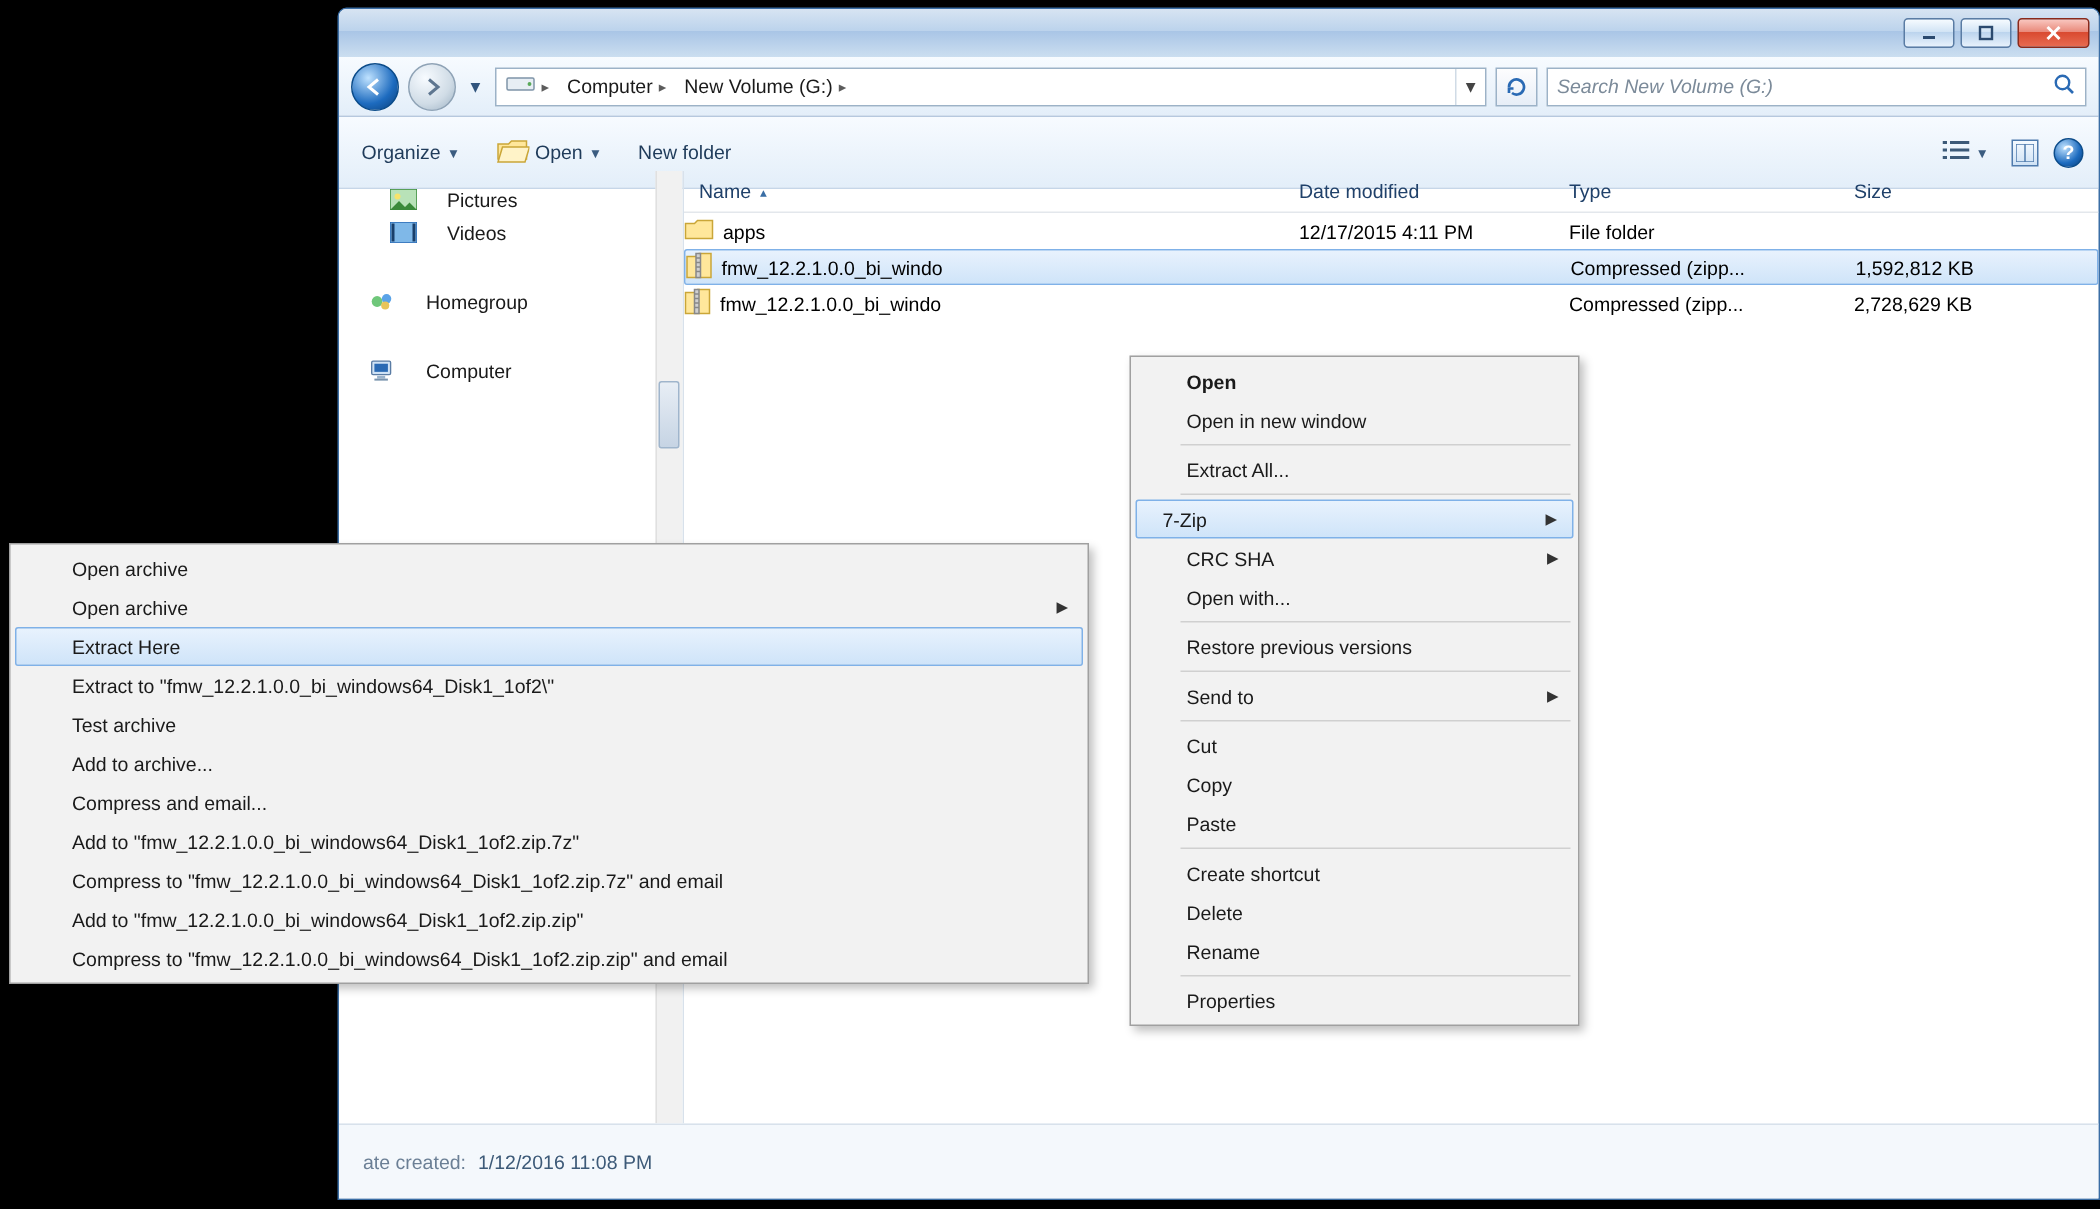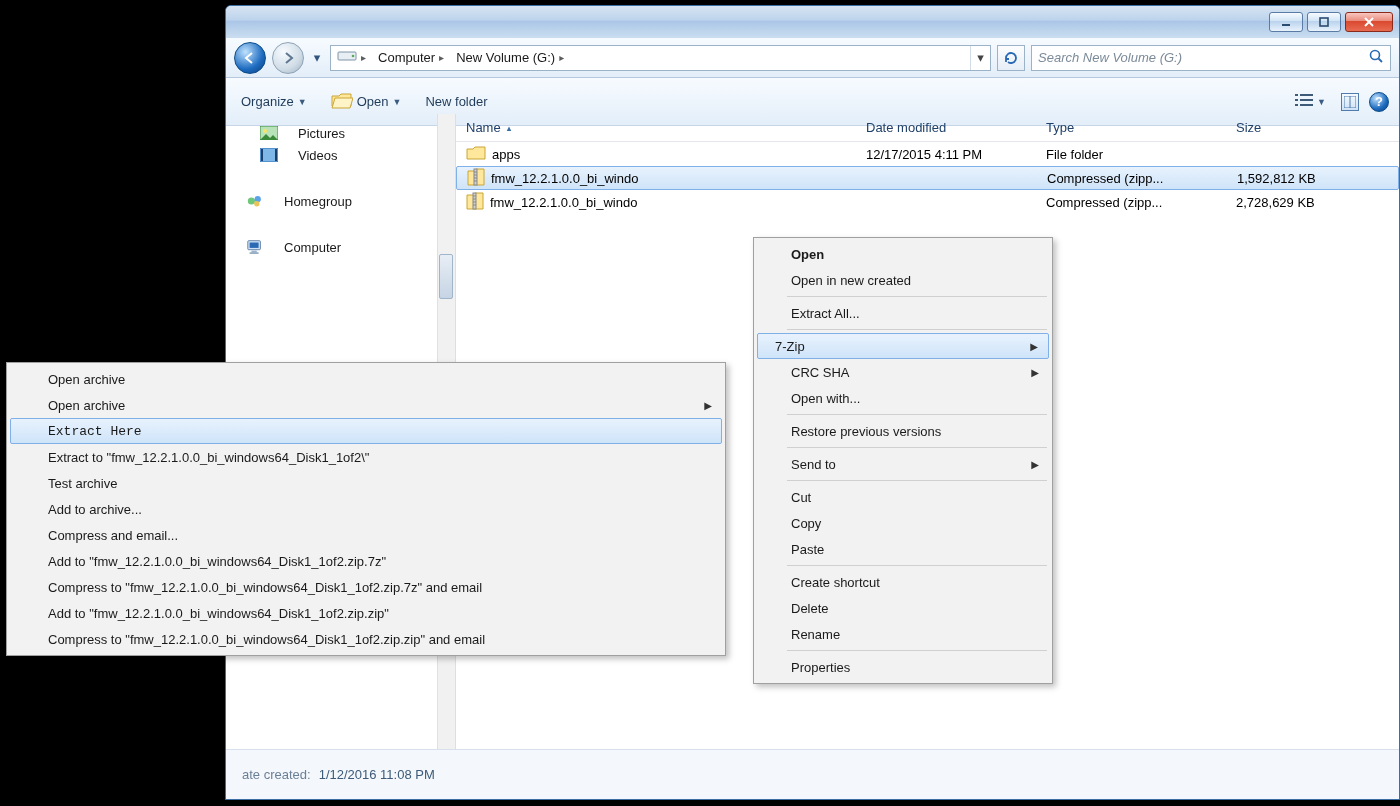--- a/index.html
+++ b/index.html
@@ -50,21 +50,21 @@
 .cols div{padding:0 10px;}
 .col-name{width:400px;display:flex;align-items:center;gap:6px;}
 .col-date{width:180px;}
 .col-type{width:190px;}
 .col-size{flex:1;}
 .sortarrow{color:#3a6ea5;font-size:9px;}
 
 .rows{flex:1;}
 .row{height:24px;display:flex;align-items:center;}
 .row.sel{background:linear-gradient(#e8f2fd,#cfe4f9);border:1px solid #7fb1e8;border-radius:2px;}
-.row .c-name{width:400px;display:flex;align-items:center;gap:6px;padding-left:10px;overflow:hidden;white-space:nowrap;}
+.row .c-name{width:400px;display:flex;align-items:center;gap:6px;overflow:hidden;white-space:nowrap;}
 .row .c-date{width:180px;padding-left:10px;}
 .row .c-type{width:190px;padding-left:10px;overflow:hidden;white-space:nowrap;text-overflow:ellipsis;}
 .row .c-size{flex:1;padding-left:10px;}
 
 
 .details{position:absolute;left:0;right:0;bottom:0;height:50px;border-top:1px solid #d8e1eb;background:#f4f8fc;display:flex;align-items:center;padding:0 16px;gap:8px;color:#3d5a78;}
 .details .lab{color:#6b7f95;}
 
 
 .folder-icn{width:20px;height:16px;}
@@ -75,21 +75,21 @@
 .ctx .mi{height:26px;display:flex;align-items:center;padding:0 28px 0 34px;white-space:nowrap;color:#1a1a1a;position:relative;}
 .ctx .mi.bold{font-weight:600;}
 .ctx .mi.sel{background:linear-gradient(#e8f2fd,#cfe4f9);border:1px solid #7fb1e8;border-radius:2px;padding-left:17px;padding-right:27px;}
 .ctx .sep{height:1px;background:#d0d0d0;margin:3px 2px 3px 30px;}
 .ctx .arrow{position:absolute;right:10px;top:50%;transform:translateY(-50%);color:#333;font-size:10px;}
 .ctx-main{left:753px; top:237px; width:300px;}
 
 
 .ctx-sub{left:6px; top:348px; width:720px;margin-top:14px;}
 .ctx-sub .mi{padding-left:38px;}
-.ctx-sub .mi.sel{padding-left:37px;font-family:Liberation Mono, monospace;}
+.ctx-sub .mi.sel{padding-left:37px;}
 
 </style>
 </head>
 <body>
 
 <div class="win">
 
   <div class="titlebar">
     <div class="winbtn">
         <svg viewBox="0 0 12 12">
@@ -304,21 +304,21 @@
   </div>
 
   <div class="details">
     <span class="lab">ate created:</span>
     <span>1/12/2016 11:08 PM</span>
   </div>
 </div>
 
 <div class="ctx ctx-main" id="ctx-main">
     <div class="mi bold">Open</div>
-    <div class="mi">Open in new created</div>
+    <div class="mi">Open in new window</div>
     <div class="sep"></div>
     <div class="mi">Extract All...</div>
     <div class="sep"></div>
     <div class="mi sel">7-Zip<span class="arrow">▶</span></div>
     <div class="mi">CRC SHA<span class="arrow">▶</span></div>
     <div class="mi">Open with...</div>
     <div class="sep"></div>
     <div class="mi">Restore previous versions</div>
     <div class="sep"></div>
     <div class="mi">Send to<span class="arrow">▶</span></div>

